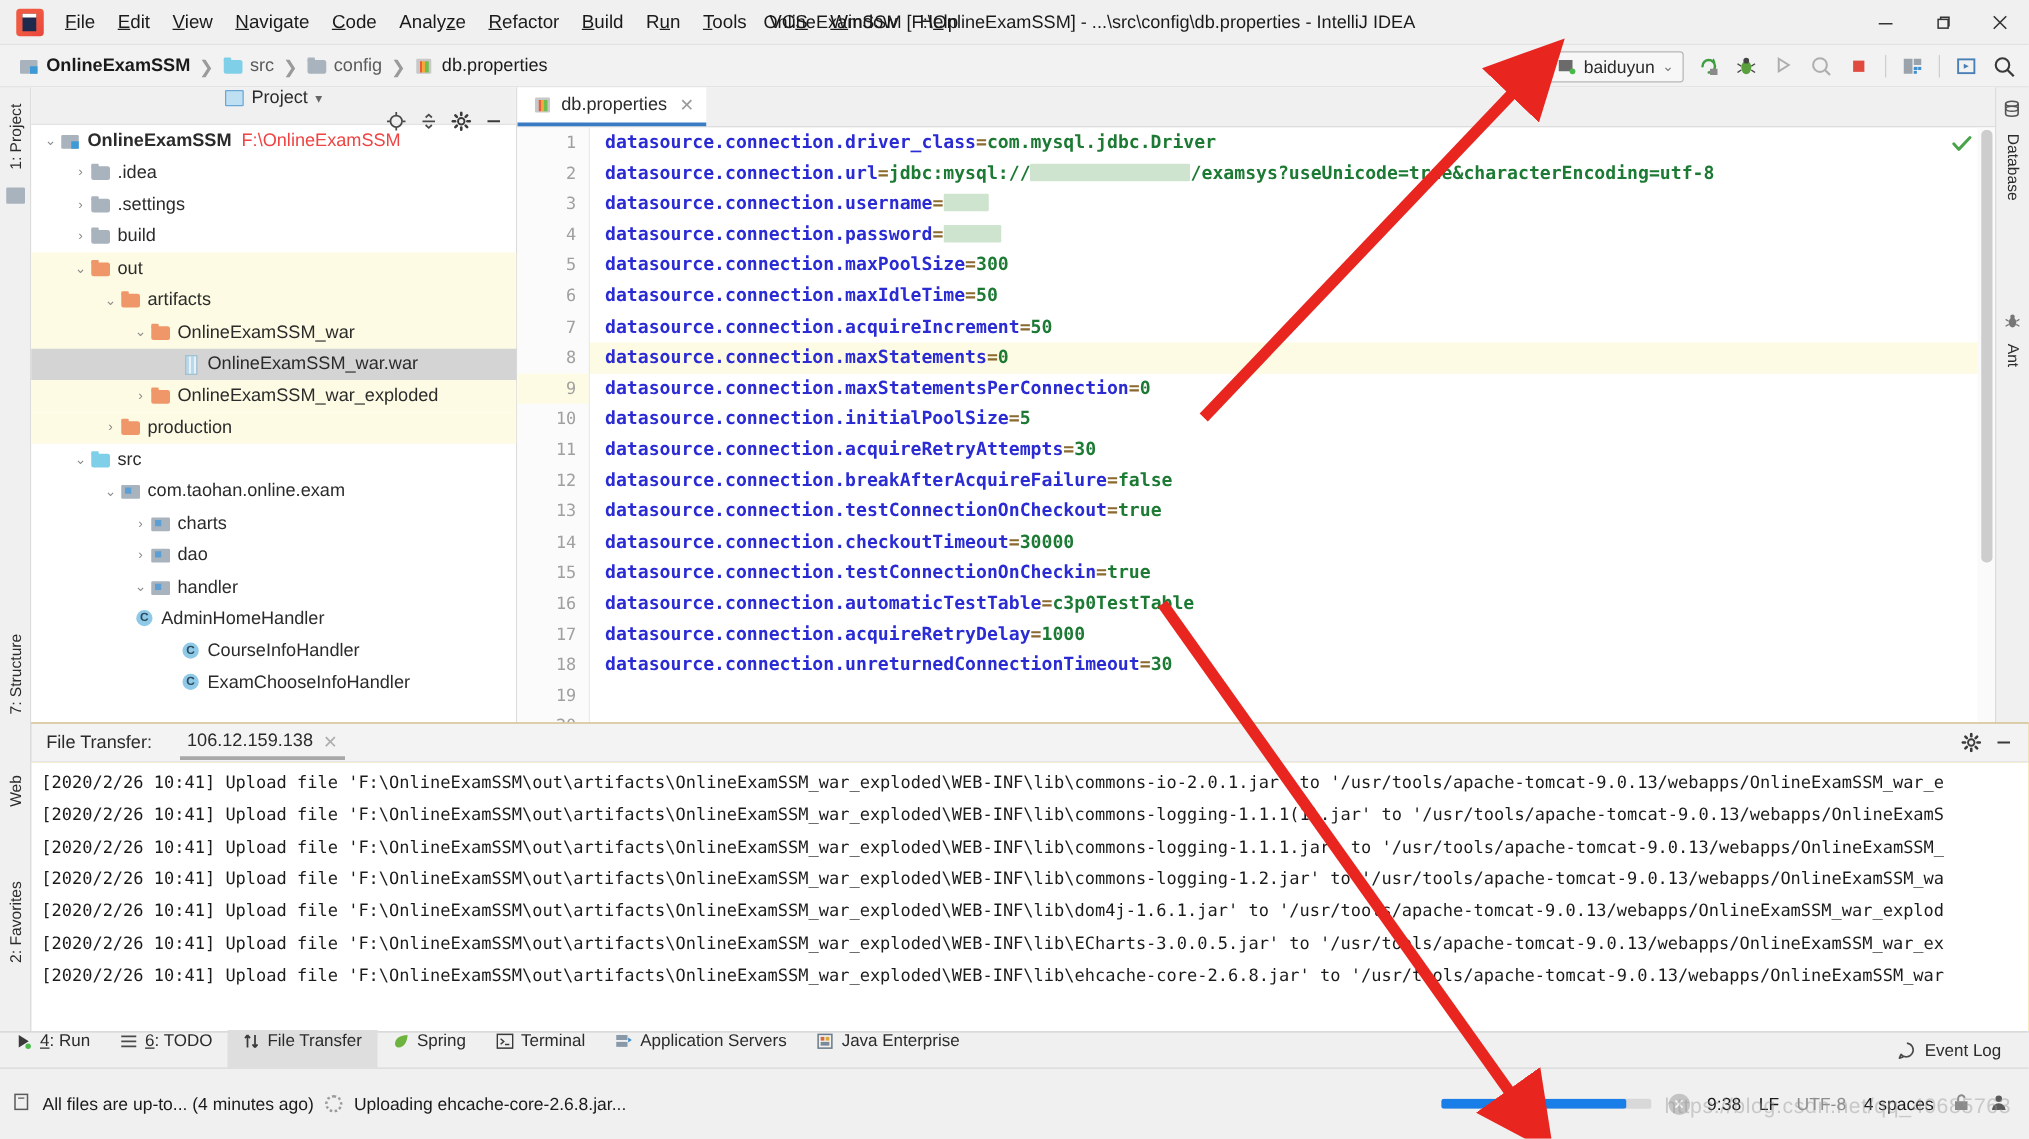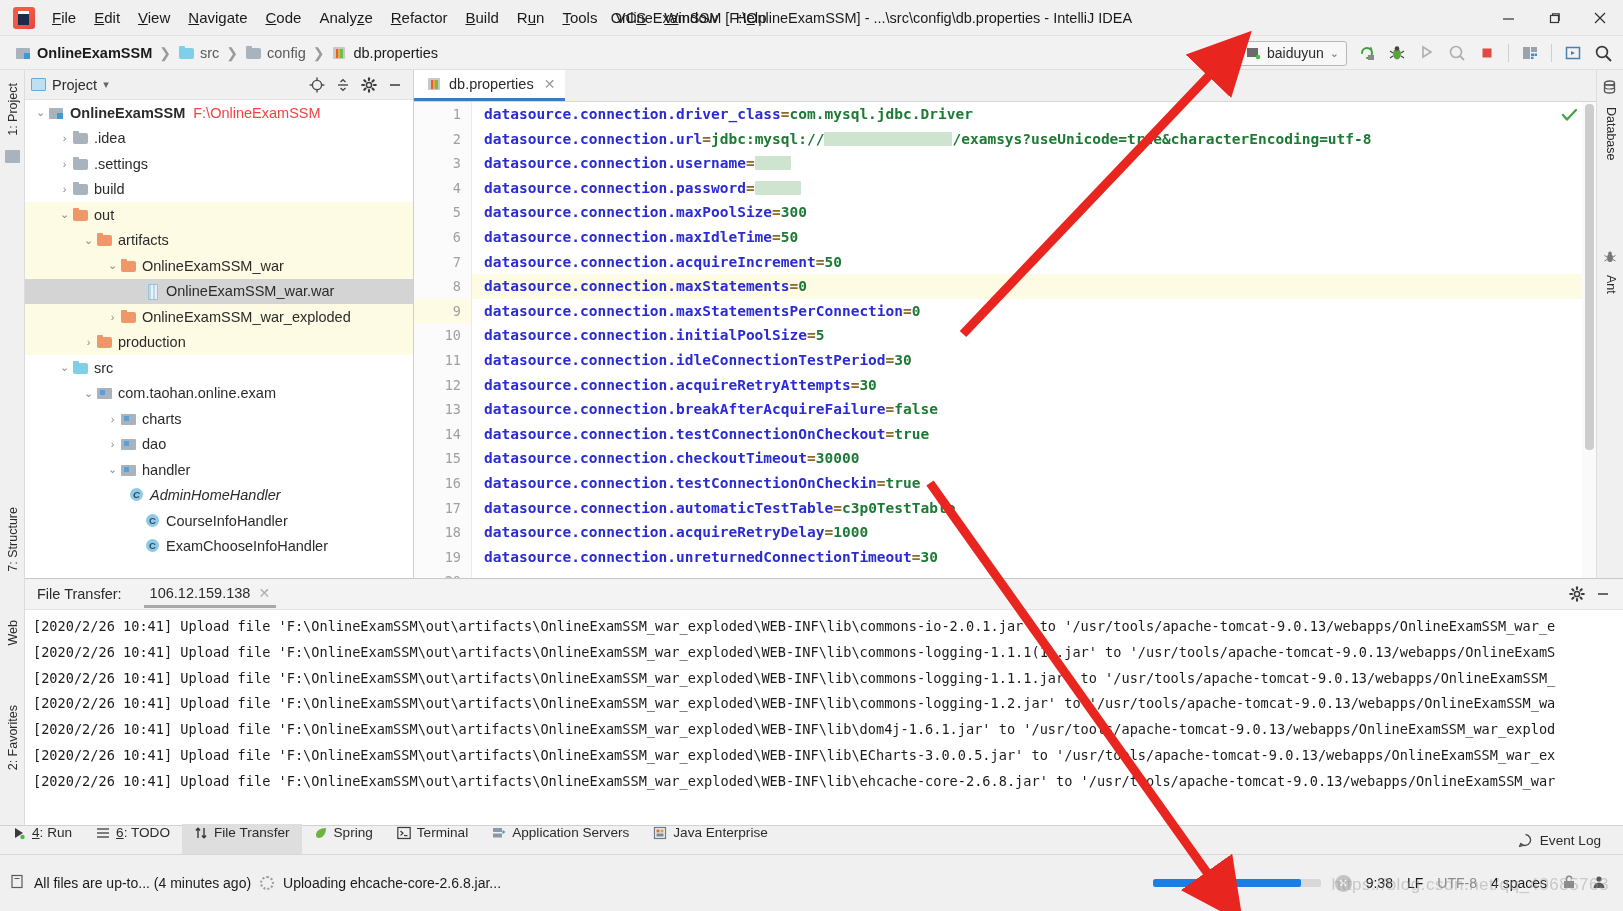--- a/index.html
+++ b/index.html
@@ -101,21 +101,21 @@
     background: #f0f0f0; border-left: 1px solid #dcdcdc;
   }
 
   
   .project-panel {
     position: absolute; left: 25px; top: 70px; width: 389px; height: 508px;
     background: #fff; border-right: 1px solid #cfcfcf;
   }
   .panel-head {
     height: 30px; background: #f0f0f0; display: flex; align-items: center;
-    border-bottom: 1px solid #e2e2e2; padding: 0 6px;
+    border-bottom: 1px solid #e2e2e2; padding: 0 6px; flex-direction: column;
   }
   .panel-title {
     display: flex; align-items: center; gap: 6px; font-size: 14.5px;
     cursor: default;
   }
   .panel-head-actions { margin-left: auto; display: flex; align-items: center; gap: 2px;}
   .ph-icon { width: 24px; height: 22px; display:flex; align-items:center; justify-content:center; cursor:default;}
 
   .tree { position: relative; font-size: 14.5px; user-select: none; }
   .tree-row {
@@ -622,21 +622,21 @@
         <div class="tree-row" style="padding-left: 80px;">
           <span class="twisty">›</span>
           <span class="ico pkg"></span>
           <span class="tree-label">dao</span>
         </div>
         <div class="tree-row" style="padding-left: 80px;">
           <span class="twisty">⌄</span>
           <span class="ico pkg"></span>
           <span class="tree-label">handler</span>
         </div>
-        <div class="tree-row" style="padding-left: 88px; font-style: italic;">
+        <div class="tree-row" style="padding-left: 67px;">
           <span class="twisty"></span>
           <span class="ico class"></span>
           <span class="tree-label">AdminHomeHandler</span>
         </div>
         <div class="tree-row" style="padding-left: 104px;">
           <span class="twisty"></span>
           <span class="ico class"></span>
           <span class="tree-label">CourseInfoHandler</span>
         </div>
         <div class="tree-row" style="padding-left: 104px;">
@@ -682,21 +682,20 @@
           <div class="cl"><span class="k">datasource.connection.driver_class</span><span class="eq">=</span><span class="v">com.mysql.jdbc.Driver</span></div>
           <div class="cl"><span class="k">datasource.connection.url</span><span class="eq">=</span><span class="v">jdbc:mysql://</span><span class="redact" style="width: 128px;"></span><span class="v">/examsys?useUnicode=true&amp;characterEncoding=utf-8</span></div>
           <div class="cl"><span class="k">datasource.connection.username</span><span class="eq">=</span><span class="redact" style="width: 36px;"></span></div>
           <div class="cl"><span class="k">datasource.connection.password</span><span class="eq">=</span><span class="redact" style="width: 46px;"></span></div>
           <div class="cl"><span class="k">datasource.connection.maxPoolSize</span><span class="eq">=</span><span class="v">300</span></div>
           <div class="cl"><span class="k">datasource.connection.maxIdleTime</span><span class="eq">=</span><span class="v">50</span></div>
           <div class="cl"><span class="k">datasource.connection.acquireIncrement</span><span class="eq">=</span><span class="v">50</span></div>
           <div class="cl hl"><span class="k">datasource.connection.maxStatements</span><span class="eq">=</span><span class="v">0</span></div>
           <div class="cl"><span class="k">datasource.connection.maxStatementsPerConnection</span><span class="eq">=</span><span class="v">0</span></div>
           <div class="cl"><span class="k">datasource.connection.initialPoolSize</span><span class="eq">=</span><span class="v">5</span></div>
-          <div class="cl"><span class="k">datasource.connection.idleConnectionTestPeriod</span><span class="eq">=</span><span class="v">30</span></div>
           <div class="cl"><span class="k">datasource.connection.acquireRetryAttempts</span><span class="eq">=</span><span class="v">30</span></div>
           <div class="cl"><span class="k">datasource.connection.breakAfterAcquireFailure</span><span class="eq">=</span><span class="v">false</span></div>
           <div class="cl"><span class="k">datasource.connection.testConnectionOnCheckout</span><span class="eq">=</span><span class="v">true</span></div>
           <div class="cl"><span class="k">datasource.connection.checkoutTimeout</span><span class="eq">=</span><span class="v">30000</span></div>
           <div class="cl"><span class="k">datasource.connection.testConnectionOnCheckin</span><span class="eq">=</span><span class="v">true</span></div>
           <div class="cl"><span class="k">datasource.connection.automaticTestTable</span><span class="eq">=</span><span class="v">c3p0TestTable</span></div>
           <div class="cl"><span class="k">datasource.connection.acquireRetryDelay</span><span class="eq">=</span><span class="v">1000</span></div>
           <div class="cl"><span class="k">datasource.connection.unreturnedConnectionTimeout</span><span class="eq">=</span><span class="v">30</span></div>
         </div>
     </div>

